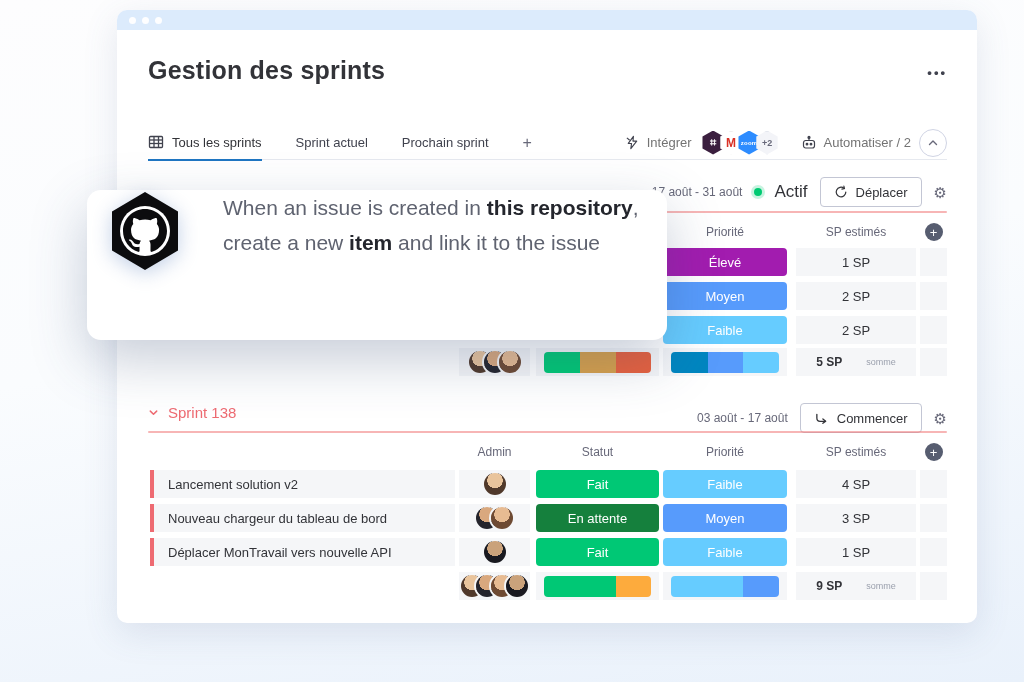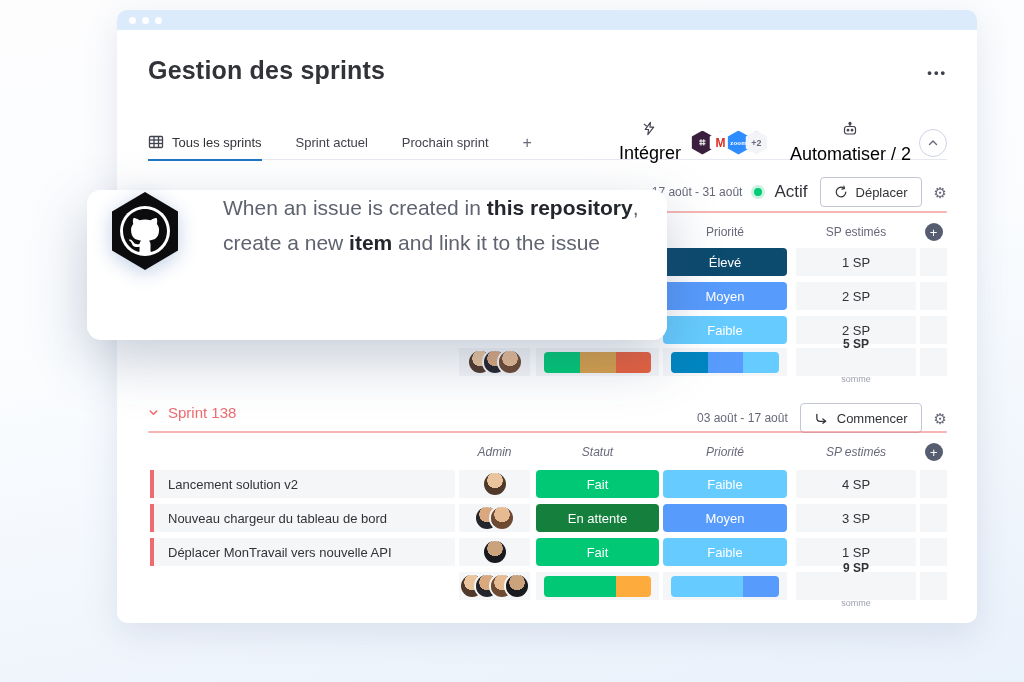--- a/index.html
+++ b/index.html
@@ -32,21 +32,21 @@
     position:absolute;left:31px;right:30px;top:116px;height:33px;
     display:flex;align-items:center;border-bottom:1px solid #e6e9ef;
   }
   .tab{
     display:flex;align-items:center;gap:8px;height:33px;
     font-size:13px;color:#40424e;cursor:pointer;margin-right:34px;white-space:nowrap;
   }
   .tab.active{border-bottom:2px solid #1f76c2;font-weight:500;color:#323338;margin-bottom:-1px;text-align:right;}
   .tab-add{font-size:16px;color:#676879;cursor:pointer;margin-right:0;}
   .tabs-right{margin-left:auto;display:flex;align-items:center;gap:8px;}
-  .toolbtn{display:flex;align-items:center;gap:7px;font-size:18px;color:#000000;cursor:pointer;white-space:nowrap;flex-direction:column;}
+  .toolbtn{display:flex;align-items:center;gap:7px;font-size:13px;color:#737373;cursor:pointer;white-space:nowrap;}
   .hexstack{display:flex;align-items:center;margin-left:2px;}
   .hex{
     width:23px;height:24px;display:flex;align-items:center;justify-content:center;
     clip-path:polygon(50% 0,96% 25%,96% 75%,50% 100%,4% 75%,4% 25%);
     font-size:8px;font-weight:700;margin-left:-5px;position:relative;
   }
   .hex:first-child{margin-left:0;}
   .hex-slack{background:#3b1f3f;color:#fff;font-size:11px;}
   .hex-gmail{background:#ffffff;color:#d93025;font-size:12px;box-shadow:inset 0 0 0 1px #eee;}
   .hex-zoom{background:#2d8cff;color:#fff;font-size:6px;letter-spacing:.2px;}
@@ -79,21 +79,21 @@
   .hdr{background:transparent;font-size:12px;color:#676879;height:24px;}
   .badge{position:absolute;top:0;height:28px;border-radius:4px;display:flex;align-items:center;justify-content:center;color:#fff;font-size:13px;}
   .row{position:absolute;left:0;right:0;height:28px;}
   .add-col{
     width:18px;height:18px;border-radius:50%;background:#575d70;color:#fff;font-size:13px;
     display:flex;align-items:center;justify-content:center;cursor:pointer;font-weight:500;line-height:1;
   }
   .bar-cell{padding:0 8px;box-sizing:border-box;}
   .bar{display:flex;width:100%;height:21px;border-radius:4px;overflow:hidden;}
   .bar > div{height:100%;}
-  .sum-cell{flex-direction:column;line-height:11px;gap:24px;}
+  .sum-cell{flex-direction:row;line-height:11px;gap:24px;}
   .sum-v{font-size:12px;font-weight:700;color:#323338;}
   .sum-c{font-size:9px;color:#9ba0ad;}
   
   .avatars{display:flex;}
   .avatar{width:22px;height:22px;border-radius:50%;margin-left:-7px;box-shadow:0 0 0 2px #f5f6f8;}
   .avatar:first-child{margin-left:0;}
   .av1{background:radial-gradient(circle at 50% 34%,#e9c49c 0 42%,#50392b 43% 100%);}
   .av2{background:radial-gradient(circle at 50% 34%,#d9a87e 0 42%,#24242c 43% 100%);}
   .av3{background:radial-gradient(circle at 50% 34%,#e7bb92 0 42%,#6e4a33 43% 100%);}
   .av4{background:radial-gradient(circle at 50% 34%,#caa27b 0 42%,#191920 43% 100%);}
@@ -205,21 +205,21 @@
 
     <div class="row" style="top:210px;height:24px;">
       <div class="cell hdr col-prio">Priorité</div>
       <div class="cell hdr col-sp">SP estimés</div>
       <div class="cell hdr col-end">
         <span class="add-col">+</span>
       </div>
     </div>
 
     <div class="row" style="top:238px;">
-      <div class="badge col-prio" style="background: #0c4a6e;">Élevé</div>
+      <div class="badge col-prio" style="background: #a21caf;">Élevé</div>
       <div class="cell col-sp">1 SP</div>
       <div class="cell col-end"></div>
     </div>
     <div class="row" style="top:272px;">
       <div class="badge col-prio" style="background: rgb(87, 155, 252);">Moyen</div>
       <div class="cell col-sp">2 SP</div>
       <div class="cell col-end"></div>
     </div>
     <div class="row" style="top:306px;">
       <div class="badge col-prio" style="background: rgb(102, 204, 255);">Faible</div>
@@ -270,21 +270,21 @@
               <path d="M3 2.5v4a3.5 3.5 0 0 0 3.5 3.5H12"></path>
               <polyline points="9.5,7.5 12.5,10 9.5,12.2"></polyline>
             </g>
           </svg>
         <span>Commencer</span>
       </div>
       <span class="gear">⚙</span>
     </div>
     <div class="group-line" style="top:421px;"></div>
 
-    <div class="row" style="top:430px;height:24px;font-style:italic;">
+    <div class="row" style="top:430px;height:24px;">
       <div class="cell hdr col-admin">Admin</div>
       <div class="cell hdr col-status">Statut</div>
       <div class="cell hdr col-prio">Priorité</div>
       <div class="cell hdr col-sp">SP estimés</div>
       <div class="cell hdr col-end">
         <span class="add-col">+</span>
       </div>
     </div>
 
     <div class="row" style="top:460px;">

